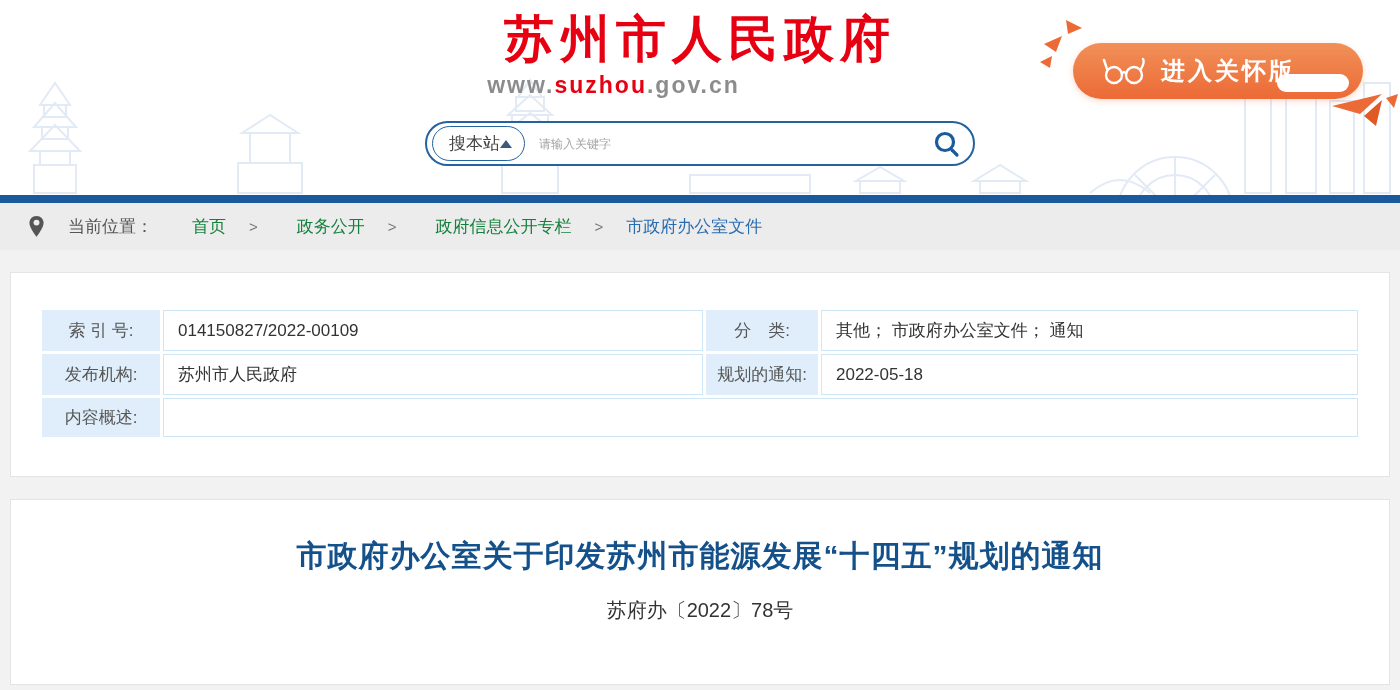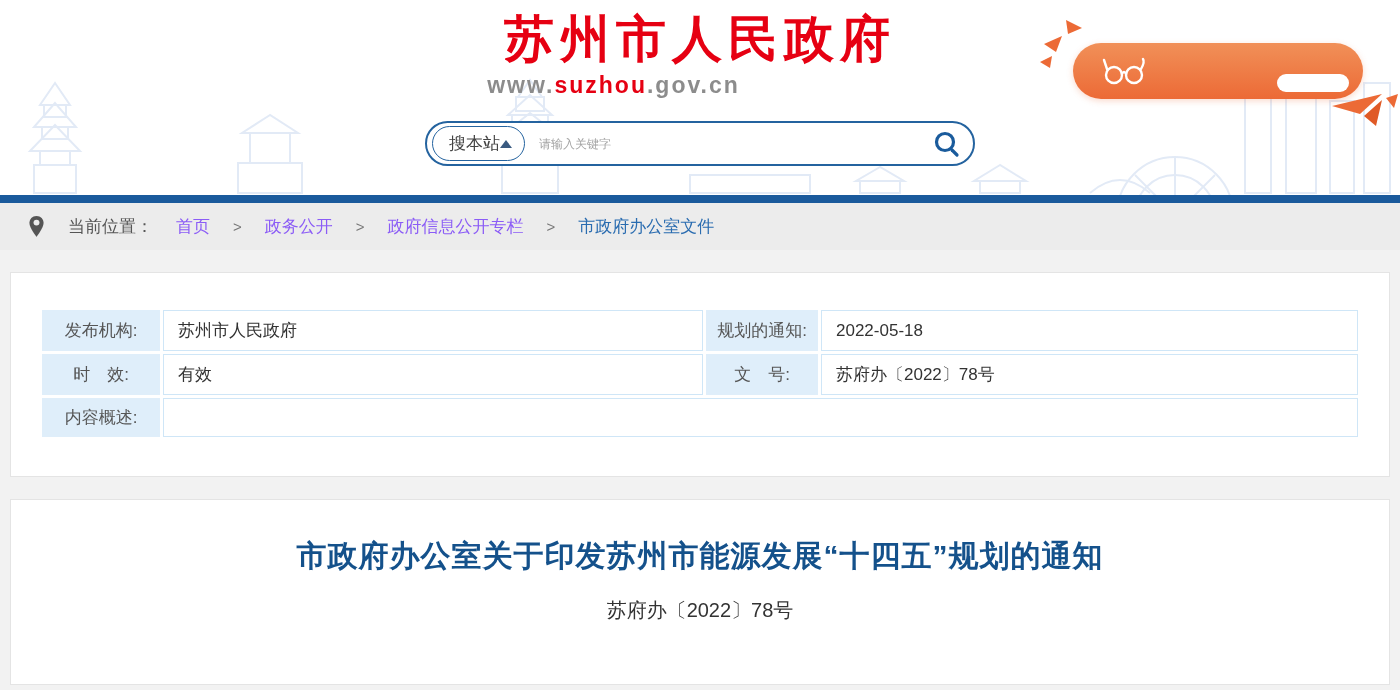--- a/index.html
+++ b/index.html
@@ -63,21 +63,21 @@
   }
   .decor { position:absolute; pointer-events:none; }
 
   
   .blue-bar { width:1400px; height:8px; background:#1a5a9c; }
   .breadcrumb {
     width:1400px; height:47px; background:#ececec;
     display:flex; align-items:center; padding-left:28px; gap:23px;
     font-size:17px; color:#555;
   }
-  .breadcrumb .crumb-link { color:#8b5cf6; cursor:pointer; text-decoration:none; }
+  .breadcrumb .crumb-link { color:#15803d; cursor:pointer; text-decoration:none;margin-left:16px; }
   .breadcrumb .sep { color:#777; font-size:15px; }
   .breadcrumb .current { color:#2a6cb0; }
 
   
   .card {
     margin:22px 10px 0; background:#fff; border:1px solid #e4e4e4;
   }
   .meta-card { padding:34px 28px 36px; }
   table.meta { width:100%; border-collapse:separate; border-spacing:3px; table-layout:fixed; }
   table.meta td { font-size:17px; height:38px; }
@@ -186,20 +186,21 @@
     </svg>
 
     <button class="care-btn">
       <svg width="46" height="30" viewBox="0 0 46 30" fill="none" stroke="#ffffff" stroke-width="2.4" stroke-linecap="round">
         <circle cx="13" cy="19" r="8"></circle>
         <circle cx="33" cy="19" r="8"></circle>
         <path d="M21 18 q2 -4 4 0"></path>
         <path d="M6 13 L3 4"></path>
         <path d="M40 13 q4 -7 2 -10"></path>
       </svg>
+      <span class="care-label">进入关怀版</span>
       <span class="care-capsule"></span>
     </button>
 
     <svg class="decor" style="left:1330px;top:92px;" width="70" height="40" viewBox="0 0 70 40">
       <polygon points="2,14 52,2 30,22" fill="#ec6a36"></polygon>
       <polygon points="34,24 52,8 46,34" fill="#e05a26"></polygon>
       <polygon points="56,6 68,2 64,16" fill="#ec6a36"></polygon>
     </svg>
   </div>
 
@@ -222,33 +223,33 @@
 
   <div class="card meta-card">
     <table class="meta">
       <colgroup>
         <col class="c-lbl1">
           <col class="c-val1">
           <col class="c-lbl2">
           <col class="c-val2">
       </colgroup>
       <tbody>
+          <tr>
+        <td class="lbl">索 引 号:</td>
+        <td class="val">014150827/2022-00109</td>
+        <td class="lbl">分　类:</td>
+        <td class="val">其他；  市政府办公室文件；  通知</td>
+      </tr>
       <tr>
         <td class="lbl">发布机构:</td>
         <td class="val">苏州市人民政府</td>
         <td class="lbl">规划的通知:</td>
         <td class="val">2022-05-18</td>
       </tr>
       <tr>
-        <td class="lbl">时　效:</td>
-        <td class="val">有效</td>
-        <td class="lbl">文　号:</td>
-        <td class="val">苏府办〔2022〕78号</td>
-      </tr>
-      <tr>
         <td class="lbl">内容概述:</td>
         <td class="val" colspan="3"></td>
       </tr>
     </tbody>
       </table>
   </div>
 
   <div class="card article-card">
     <h1 class="article-title">市政府办公室关于印发苏州市能源发展“十四五”规划的通知</h1>
     <div class="article-docnum">苏府办〔2022〕78号</div>

